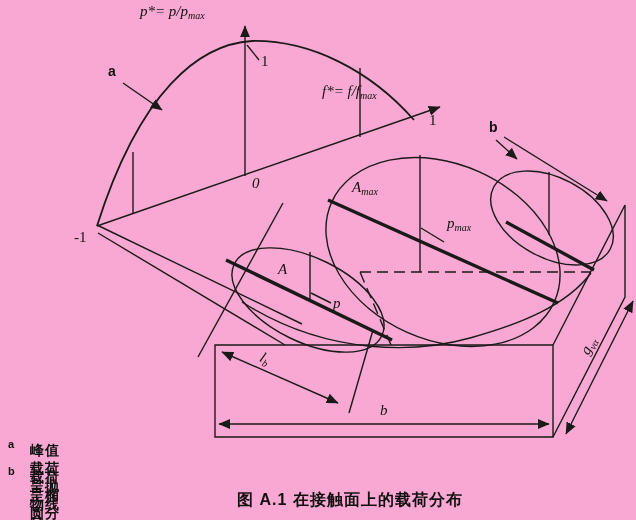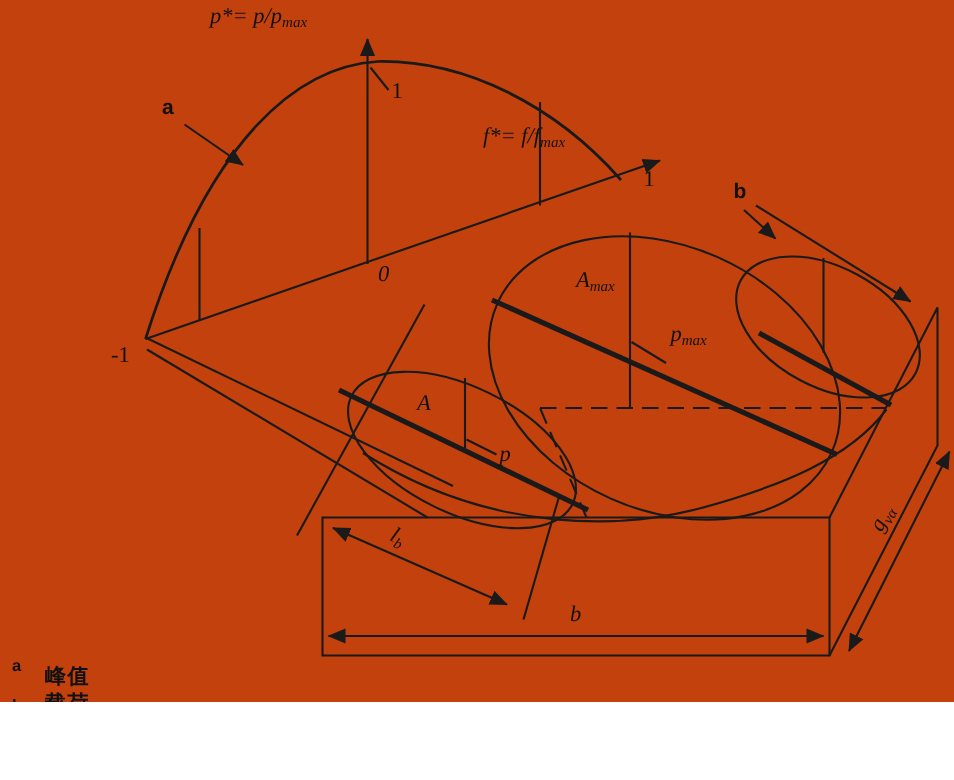--- a/index.html
+++ b/index.html
@@ -1,17 +1,17 @@
 <!DOCTYPE html>
 <html><head>
 <meta charset="utf-8">
 <style>
   html,body{margin:0;padding:0;background:#fff;}
   #stage{
-    position:relative;width:636px;height:468px;background:#c2410c;overflow:hidden;
+    position:relative;width:636px;height:520px;background:#f9a8d4;overflow:hidden;
     font-family:"Liberation Sans",sans-serif;
   }
   #art{position:absolute;left:0;top:0;}
   .lbl{
     position:absolute;color:#111;white-space:nowrap;
     font:italic 15px "Liberation Serif",serif;line-height:1;
   }
   .lbl sub{font-size:10px;font-style:italic;vertical-align:-3px;}
   .upright{font-style:normal;font-weight:bold;font-family:"Liberation Sans",sans-serif;font-size:14px;}
   .rot-lb{transform:rotate(26deg);transform-origin:left top;}
@@ -109,32 +109,33 @@
   <div class="lbl" style="left:322px;top:84px"><span>f*= f/f</span><sub>max</sub></div>
 
   <div class="lbl upright" style="left:108px;top:64px">a</div>
   <div class="lbl upright" style="left:489px;top:120px">b</div>
 
   <div class="lbl" style="left:261px;top:54px;font-style:normal">1</div>
   <div class="lbl" style="left:429px;top:113px;font-style:normal">1</div>
   <div class="lbl" style="left:252px;top:176px">0</div>
   <div class="lbl" style="left:74px;top:230px;font-style:normal">-1</div>
 
-  <div class="lbl" style="left:384px;top:180px"><span>A</span><sub>max</sub></div>
+  <div class="lbl" style="left:352px;top:180px"><span>A</span><sub>max</sub></div>
   <div class="lbl" style="left:447px;top:216px"><span>p</span><sub>max</sub></div>
   <div class="lbl" style="left:278px;top:262px">A</div>
   <div class="lbl" style="left:333px;top:296px">p</div>
 
   <div class="lbl rot-lb" style="left:264px;top:350px"><span>l</span><sub>b</sub></div>
   <div class="lbl" style="left:380px;top:403px">b</div>
   <div class="lbl rot-g" style="left:578px;top:350px"><span>g</span><sub>vα</sub></div>
 
   <div class="footnote-row" style="top:442px">
     <span class="fn-marker">a</span>
     <span class="fn-text">峰值载荷呈抛物线分布；</span>
   </div>
   <div class="footnote-row" style="top:469px">
     <span class="fn-marker">b</span>
     <span class="fn-text">载荷呈椭圆分布。</span>
   </div>
 
+  <div id="caption">图 A.1  在接触面上的载荷分布</div>
 
 </div>
 
 </body></html>

